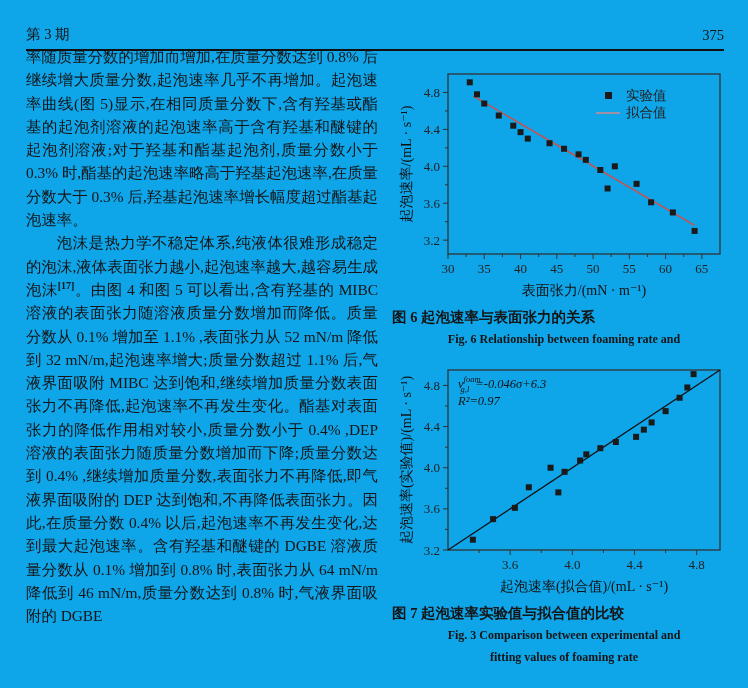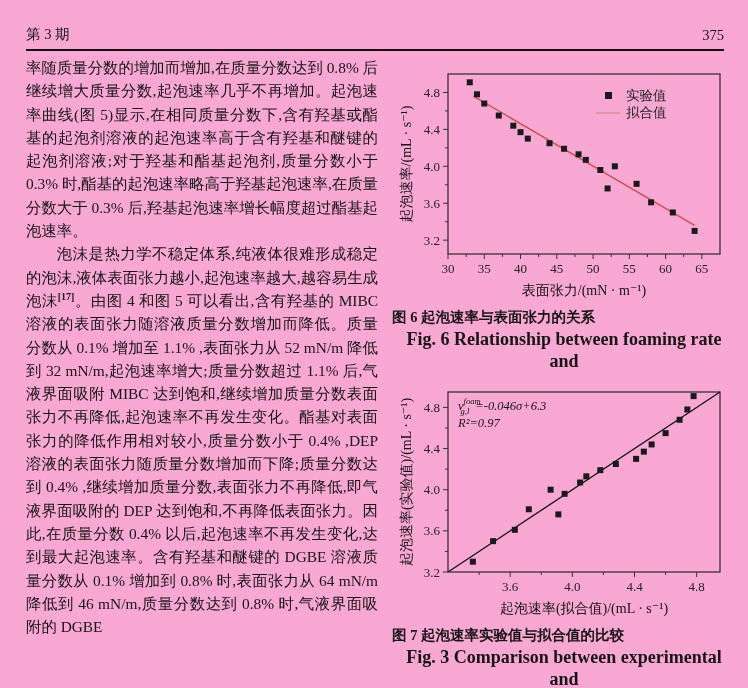--- a/index.html
+++ b/index.html
@@ -1,35 +1,35 @@
 <!DOCTYPE html>
 <html><head>
 <meta charset="utf-8">
 <style>
   html,body{margin:0;padding:0;background:#ffffff;}
-  .page{position:relative;width:748px;height:688px;background:#f9a8d4;overflow:hidden;
+  .page{position:relative;width:748px;height:688px;background:#0ea5e9;overflow:hidden;
         font-family:"Liberation Serif","DejaVu Serif",serif;color:#141414;}
   .hdr{position:absolute;left:26px;right:24px;top:12px;height:32px;
        border-bottom:2px solid #111;display:flex;justify-content:space-between;
        align-items:flex-end;padding-bottom:5px;font-size:14.5px;}
   .hdr .mid{flex:1;text-align:center;}
-  .col-left{position:absolute;left:26px;top:56px;width:352px;
+  .col-left{position:absolute;left:26px;top:45px;width:352px;
             font-size:15.4px;line-height:23.3px;text-align:justify;}
   .col-left p{margin:0;}
   .p-indent{text-indent:2em;}
   sup.ref{font-size:10px;line-height:0;font-weight:bold;}
   .col-right{position:absolute;left:392px;top:64px;width:344px;}
   figure{margin:0 0 10px 0;}
   svg.chart{display:block;margin:0 auto;font-family:"Liberation Serif","DejaVu Serif",serif;}
   .tick{font-size:13px;fill:#222;}
   .axlabel{font-size:14px;fill:#111;}
   .legend{font-size:13.5px;fill:#222;}
   .ann{font-size:12.5px;fill:#111;}
   .cap-zh{text-align:left;font-weight:bold;font-size:14.5px;margin-top:6px;line-height:22px;}
-  .cap-en{text-align:center;font-weight:bold;font-size:18px;line-height:22px;}
+  .cap-en{text-align:center;font-weight:bold;font-size:12px;line-height:22px;}
 </style>
 </head>
 <body>
 
 <div class="page">
 
   <div class="hdr">
     <span>第 3 期</span>
     <span>375</span>
   </div>

